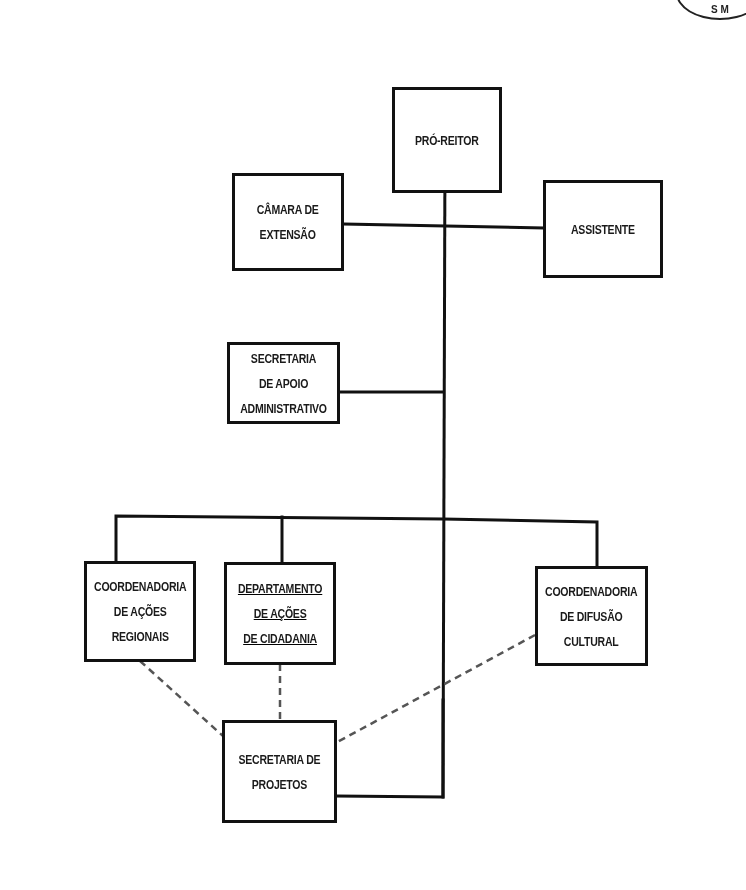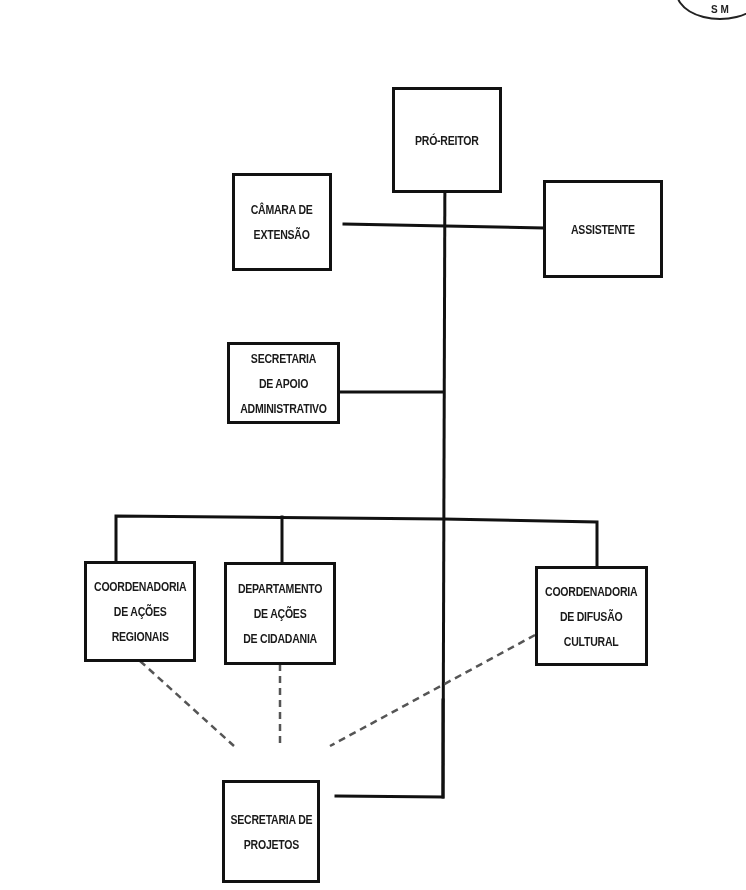--- a/index.html
+++ b/index.html
@@ -45,21 +45,21 @@
     <line x1="535" y1="635" x2="330" y2="746"></line>
   </g>
 </svg>
 
 <div class="box" style="left:392px;top:40px;width:110px;height:106px;margin-top:47px;">
   <div class="label">
     <span>PRÓ-REITOR</span>
   </div>
 </div>
 
-<div class="box" style="left:232px;top:173px;width:100px;height:98px;">
+<div class="box" style="left:232px;top:173px;width:112px;height:98px;">
   <div class="label">
     <span>CÂMARA DE</span>
     <span>EXTENSÃO</span>
   </div>
 </div>
 
 <div class="box" style="left:543px;top:180px;width:120px;height:98px;">
   <div class="label">
     <span>ASSISTENTE</span>
   </div>
@@ -74,34 +74,34 @@
 </div>
 
 <div class="box" style="left:84px;top:561px;width:112px;height:101px;">
   <div class="label">
     <span>COORDENADORIA</span>
     <span>DE AÇÕES</span>
     <span>REGIONAIS</span>
   </div>
 </div>
 
-<div class="box" style="left:224px;top:562px;width:112px;height:103px;">
+<div class="box" style="left:224px;top:562px;width:112px;height:103px;text-decoration:underline;">
   <div class="label">
     <span>DEPARTAMENTO</span>
     <span>DE AÇÕES</span>
     <span>DE CIDADANIA</span>
   </div>
 </div>
 
 <div class="box" style="left:535px;top:566px;width:113px;height:100px;">
   <div class="label">
     <span>COORDENADORIA</span>
     <span>DE DIFUSÃO</span>
     <span>CULTURAL</span>
   </div>
 </div>
 
-<div class="box" style="left:222px;top:780px;width:98px;height:103px;">
+<div class="box" style="left:222px;top:720px;width:115px;height:103px;">
   <div class="label">
     <span>SECRETARIA DE</span>
     <span>PROJETOS</span>
   </div>
 </div>
 
 </body></html>

